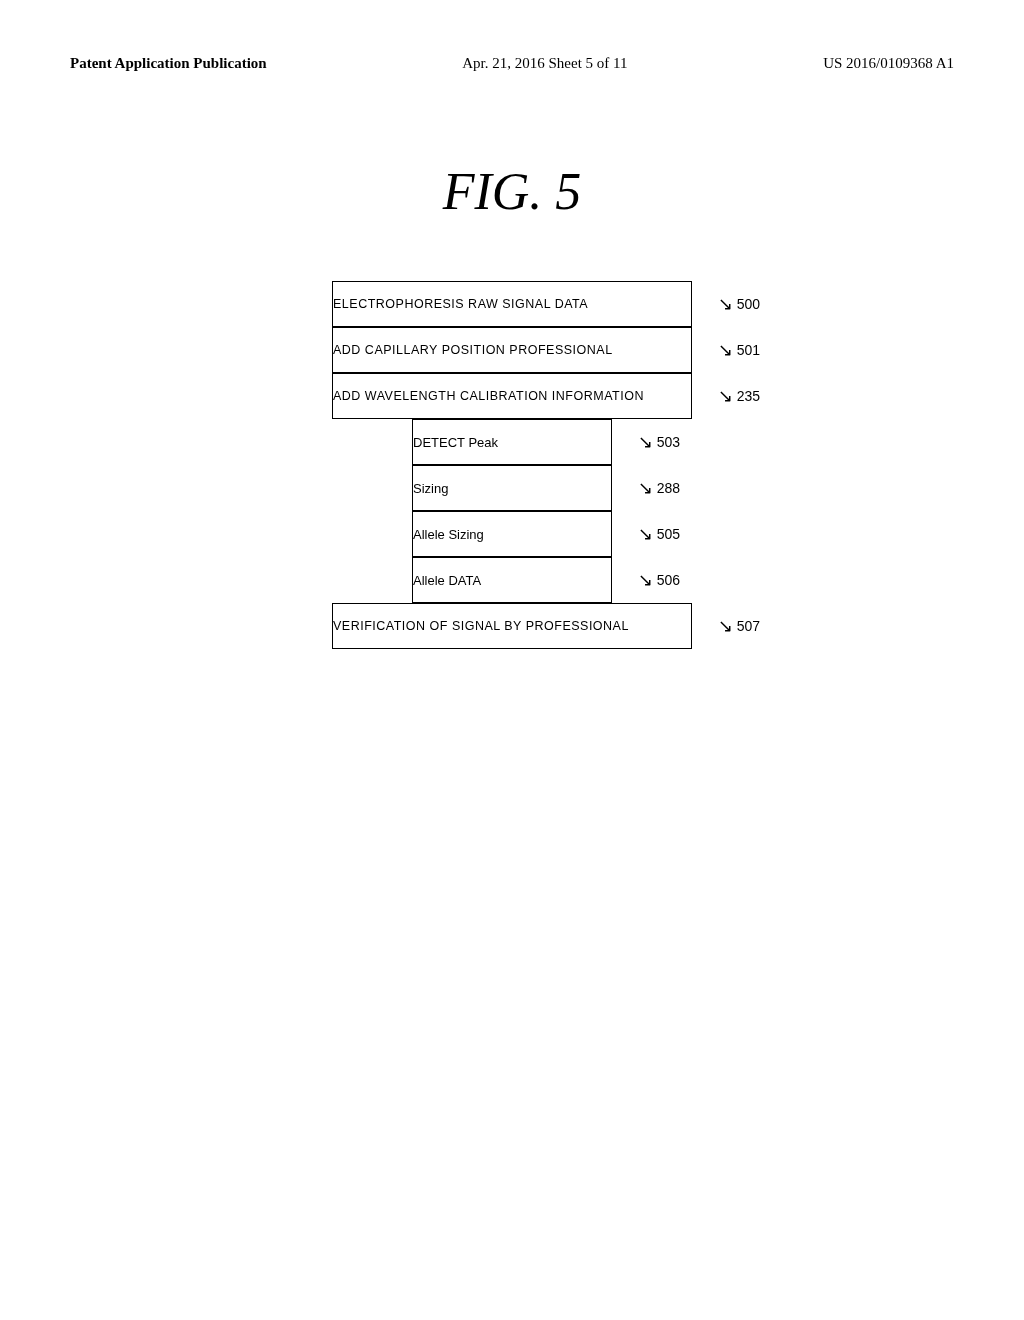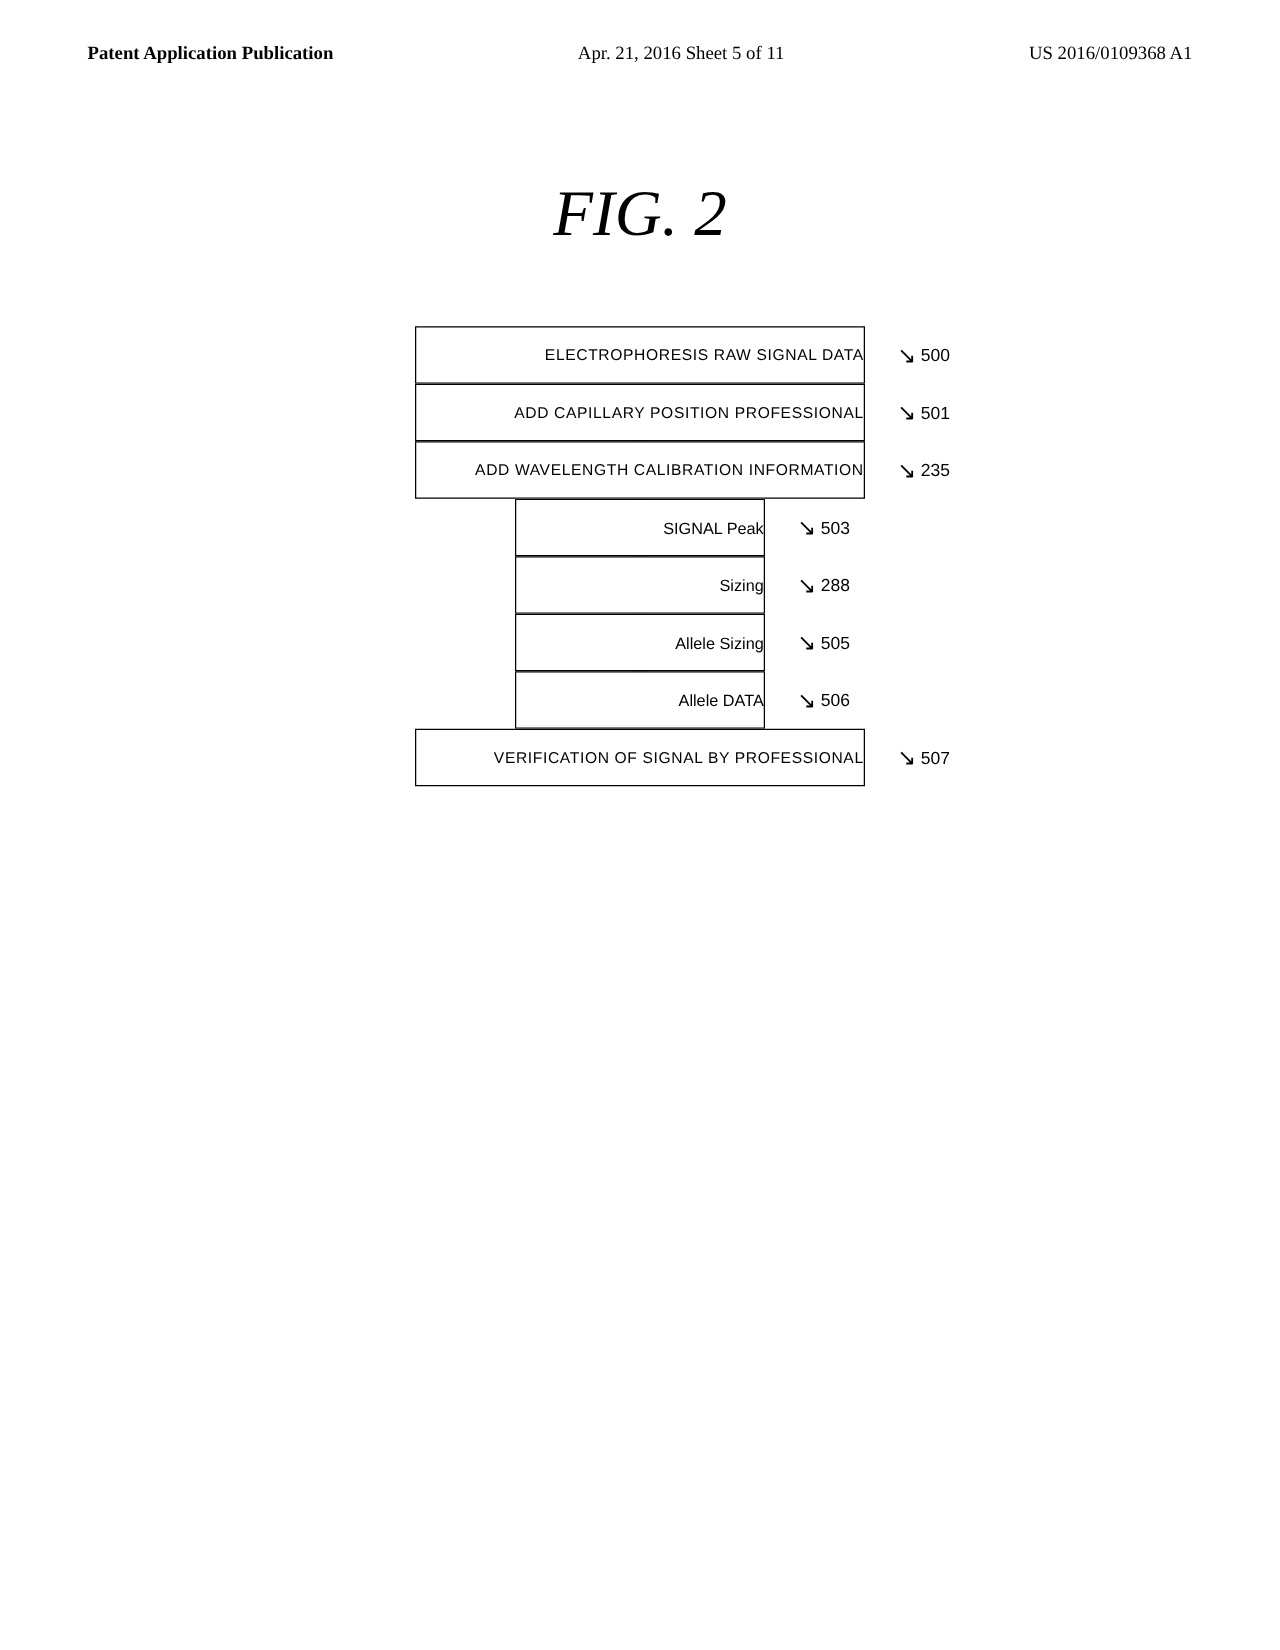--- a/index.html
+++ b/index.html
@@ -22,21 +22,21 @@
       min-height: 1320px;
       background: #ffffff;
       padding: 0;
       position: relative;
     }
 
     .header {
       display: flex;
       justify-content: space-between;
       align-items: flex-start;
-      padding: 35px 70px 0 70px;
+      padding: 55px 70px 0 70px;
       border-bottom: none;
     }
 
     .header-left {
       font-size: 15px;
       font-weight: bold;
       font-family: 'Times New Roman', Times, serif;
       color: #000;
     }
 
@@ -79,21 +79,21 @@
       align-items: center;
       position: relative;
       margin-bottom: 0;
     }
 
     .flow-box {
       border: 1.5px solid #000;
       background: #fff;
       display: flex;
       align-items: center;
-      justify-content: flex-end;
+      justify-content: flex-start;
       font-family: Arial, sans-serif;
       font-size: 13px;
       color: #000;
       text-align: center;
       position: relative;
     }
 
     .flow-box-wide {
       width: 360px;
       height: 46px;
@@ -159,21 +159,21 @@
 
 <div class="page">
 
   <div class="header">
     <div class="header-left">Patent Application Publication</div>
     <div class="header-center">Apr. 21, 2016  Sheet 5 of 11</div>
     <div class="header-right">US 2016/0109368 A1</div>
   </div>
 
   <div class="fig-title">
-    <span>FIG. 2</span>
+    <span>FIG. 5</span>
   </div>
 
   <div class="flowchart">
 
     <div class="flow-step">
       <div class="flow-row">
         <div class="flow-box flow-box-wide">
           <span>ELECTROPHORESIS RAW SIGNAL DATA</span>
         </div>
         <div class="flow-label">
@@ -215,21 +215,21 @@
       </div>
       <div class="arrow-down">
         <div class="arrow-line"></div>
         <div class="arrow-head"></div>
       </div>
     </div>
 
     <div class="flow-step">
       <div class="flow-row">
         <div class="flow-box flow-box-medium">
-          <span>SIGNAL Peak</span>
+          <span>DETECT Peak</span>
         </div>
         <div class="flow-label">
           <span class="flow-label-curve">↙</span>
           <span>503</span>
         </div>
       </div>
       <div class="arrow-down">
         <div class="arrow-line"></div>
         <div class="arrow-head"></div>
       </div>

